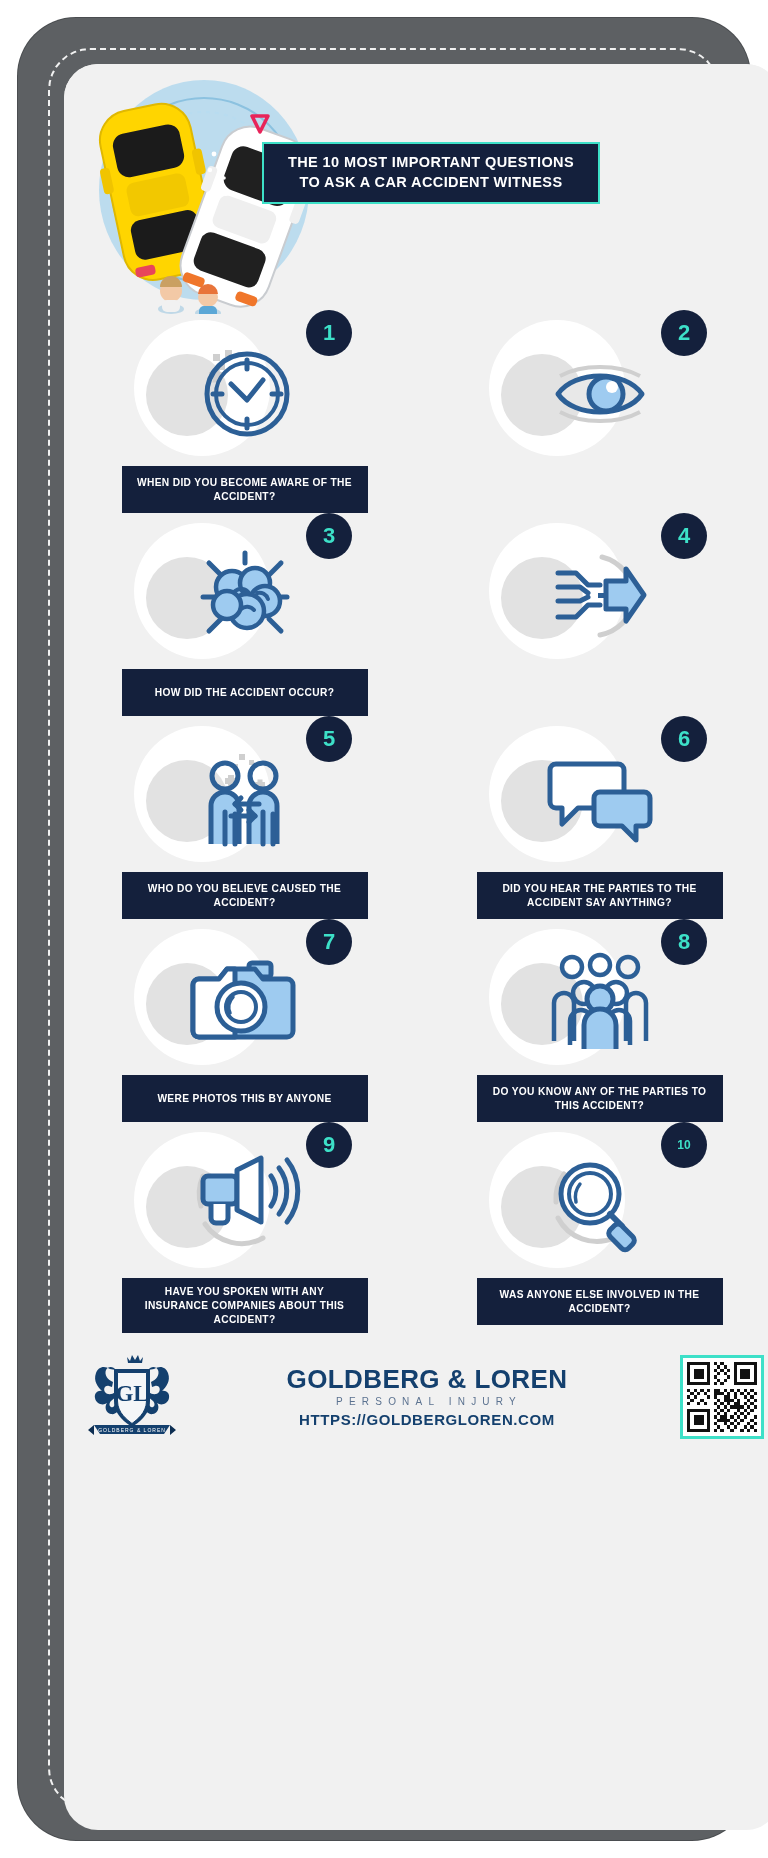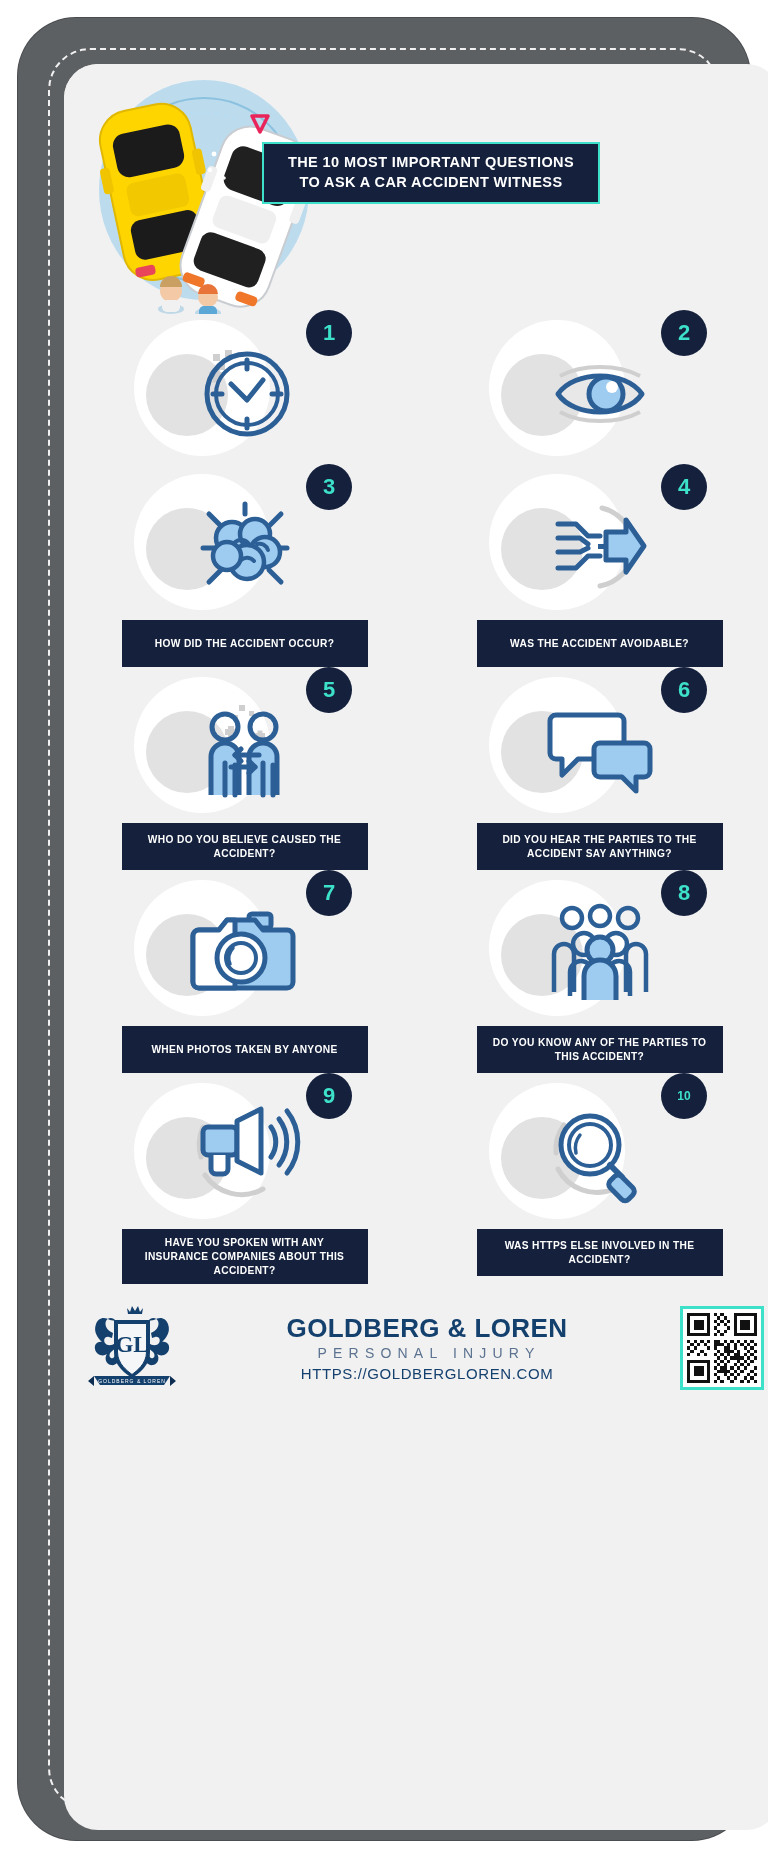--- a/index.html
+++ b/index.html
@@ -161,29 +161,29 @@
   }
   .brand-name {
     color: #14406e;
     font-size: 26px;
     font-weight: 700;
     letter-spacing: 0.4px;
     line-height: 1.05;
   }
   .brand-sub {
     color: #5b7290;
-    font-size: 14px;
+    font-size: 10px;
     font-weight: 400;
     letter-spacing: 6.2px;
     margin: 3px 0 4px 4px;
   }
   .brand-url {
     color: #14406e;
     font-size: 15px;
-    font-weight: 400;
+    font-weight: 700;
     letter-spacing: 0.6px;
   }
   .qr {
     flex: 0 0 84px;
     width: 84px; height: 84px;
     border: 3px solid #3de0c8;
     background: #ffffff;
     padding: 4px;
   }
 </style>
@@ -269,20 +269,21 @@
                 <path d="M20 36h14v7H20z"></path>
                 <path d="M23.5 32.5h7v14h-7z"></path>
               </g>
             <circle cx="58" cy="58" r="40" fill="none" stroke="#2c5f96" stroke-width="5"></circle>
             <circle cx="58" cy="58" r="31" fill="none" stroke="#2c5f96" stroke-width="4"></circle>
             <path d="M58 24v9M58 83v9M24 58h9M83 58h9" stroke="#2c5f96" stroke-width="5" stroke-linecap="round"></path>
             <path d="M42 48 L58 64 L74 44" fill="none" stroke="#2c5f96" stroke-width="5" stroke-linecap="round" stroke-linejoin="round"></path>
           </svg>
           <div class="badge">1</div>
         </div>
+        <div class="label-box">WHEN DID YOU BECOME AWARE OF THE ACCIDENT?</div>
       </div>
 
       <div class="card">
         <div class="icon-wrap">
           <div class="icon-circle shift-r"></div>
           <div class="icon-grey"></div>
           <svg class="icon-svg" viewBox="0 0 112 112">
             <path d="M16 40 a56 30 0 0 1 80 0" fill="none" stroke="#cfcfcf" stroke-width="4"></path>
             <path d="M16 76 a56 30 0 0 0 80 0" fill="none" stroke="#cfcfcf" stroke-width="4"></path>
             <path d="M14 58 C30 34 82 34 98 58 C82 82 30 82 14 58 Z" fill="#e8e8e8" stroke="#2c5f96" stroke-width="5" stroke-linejoin="round"></path>
@@ -341,21 +342,20 @@
             <g fill="#2c5f96">
                 <rect x="62" y="44" width="6" height="5"></rect>
                 <rect x="62" y="63" width="6" height="5"></rect>
                 <rect x="54" y="54" width="6" height="5"></rect>
                 <rect x="66" y="54" width="6" height="5"></rect>
               </g>
             <path d="M62 42 H82 V30 L100 56 L82 82 V70 H62 Z" fill="#9ecbf0" stroke="#2c5f96" stroke-width="5" stroke-linejoin="round"></path>
           </svg>
           <div class="badge">4</div>
         </div>
-        <div class="label-box">WAS THE ACCIDENT AVOIDABLE?</div>
       </div>
 
       <div class="card">
         <div class="icon-wrap">
           <div class="icon-circle shift-l"></div>
           <div class="icon-grey"></div>
           <svg class="icon-svg" viewBox="0 0 112 112">
             <g fill="#cfcfcf">
                 <rect x="50" y="12" width="6" height="6"></rect>
                 <rect x="60" y="18" width="5" height="5"></rect>
@@ -406,21 +406,21 @@
             <rect x="60" y="18" width="22" height="14" rx="3" fill="#9ecbf0" stroke="#2c5f96" stroke-width="5"></rect>
             <path d="M10 34 H30 L38 24 H66 L74 34 H98 a6 6 0 0 1 6 6 V86 a6 6 0 0 1 -6 6 H10 a6 6 0 0 1 -6 -6 V40 a6 6 0 0 1 6 -6 Z" fill="#9ecbf0" stroke="#2c5f96" stroke-width="5" stroke-linejoin="round"></path>
             <rect x="4" y="34" width="42" height="58" fill="#ffffff" stroke="none"></rect>
             <path d="M10 34 H30 L38 24 H46 V92 H10 a6 6 0 0 1 -6 -6 V40 a6 6 0 0 1 6 -6 Z" fill="#ffffff" stroke="#2c5f96" stroke-width="5" stroke-linejoin="round"></path>
             <circle cx="52" cy="62" r="24" fill="#ffffff" stroke="#2c5f96" stroke-width="5"></circle>
             <circle cx="52" cy="62" r="15" fill="none" stroke="#2c5f96" stroke-width="4"></circle>
             <path d="M44 52 a15 15 0 0 0 -3 16" fill="none" stroke="#2c5f96" stroke-width="3.5" stroke-linecap="round"></path>
           </svg>
           <div class="badge">7</div>
         </div>
-        <div class="label-box">WHEN PHOTOS TAKEN BY ANYONE</div>
+        <div class="label-box">WERE PHOTOS THIS BY ANYONE</div>
       </div>
 
       <div class="card">
         <div class="icon-wrap">
           <div class="icon-circle shift-r"></div>
           <div class="icon-grey"></div>
           <svg class="icon-svg" viewBox="0 0 112 112">
             <circle cx="28" cy="22" r="10" fill="none" stroke="#2c5f96" stroke-width="4.5"></circle>
             <circle cx="56" cy="20" r="10" fill="none" stroke="#2c5f96" stroke-width="4.5"></circle>
             <circle cx="84" cy="22" r="10" fill="none" stroke="#2c5f96" stroke-width="4.5"></circle>
@@ -467,21 +467,21 @@
             <path d="M20 26 a42 42 0 0 0 -8 28" fill="none" stroke="#cfcfcf" stroke-width="5" stroke-linecap="round"></path>
             <path d="M14 70 a44 44 0 0 0 56 20" fill="none" stroke="#cfcfcf" stroke-width="5" stroke-linecap="round"></path>
             <circle cx="46" cy="46" r="29" fill="#ffffff" stroke="#2c5f96" stroke-width="5"></circle>
             <circle cx="46" cy="46" r="21" fill="none" stroke="#2c5f96" stroke-width="4"></circle>
             <path d="M36 36 a21 21 0 0 0 -4 18" fill="none" stroke="#2c5f96" stroke-width="3.5" stroke-linecap="round"></path>
             <path d="M66 66 L78 78" stroke="#2c5f96" stroke-width="6" stroke-linecap="round"></path>
             <rect x="74" y="74" width="26" height="16" rx="5" transform="rotate(45 74 74)" fill="#9ecbf0" stroke="#2c5f96" stroke-width="5"></rect>
           </svg>
           <div class="badge wide">10</div>
         </div>
-        <div class="label-box">WAS HTTPS ELSE INVOLVED IN THE ACCIDENT?</div>
+        <div class="label-box">WAS ANYONE ELSE INVOLVED IN THE ACCIDENT?</div>
       </div>
     </div>
 
     <div class="footer">
       <svg class="logo-mark" viewBox="0 0 104 92">
         <g fill="#14406e">
           <path d="M52 4 l3 5 3-5 2 6 3-4 -1 6 h-14 l-1-6 3 4 2-6 z"></path>
           <path d="M30 18 c-6 -4 -12 -2 -14 4 c-3 8 2 14 6 18 c-4 -1 -8 2 -7 7 c1 6 8 8 12 5 c-3 4 -1 10 4 11 c5 1 9 -4 8 -9 l-4 -2 c0 3 -2 5 -4 4 c-2 -1 -2 -4 0 -6 l6 -5 -2 -4 c-3 3 -8 3 -10 0 c-2 -3 0 -7 4 -6 l3 1 1 -5 c-5 -2 -9 -7 -7 -12 c2 -4 7 -4 10 0 z"></path>
           <path d="M74 18 c6 -4 12 -2 14 4 c3 8 -2 14 -6 18 c4 -1 8 2 7 7 c-1 6 -8 8 -12 5 c3 4 1 10 -4 11 c-5 1 -9 -4 -8 -9 l4 -2 c0 3 2 5 4 4 c2 -1 2 -4 0 -6 l-6 -5 2 -4 c3 3 8 3 10 0 c2 -3 0 -7 -4 -6 l-3 1 -1 -5 c5 -2 9 -7 7 -12 c-2 -4 -7 -4 -10 0 z"></path>
         </g>

